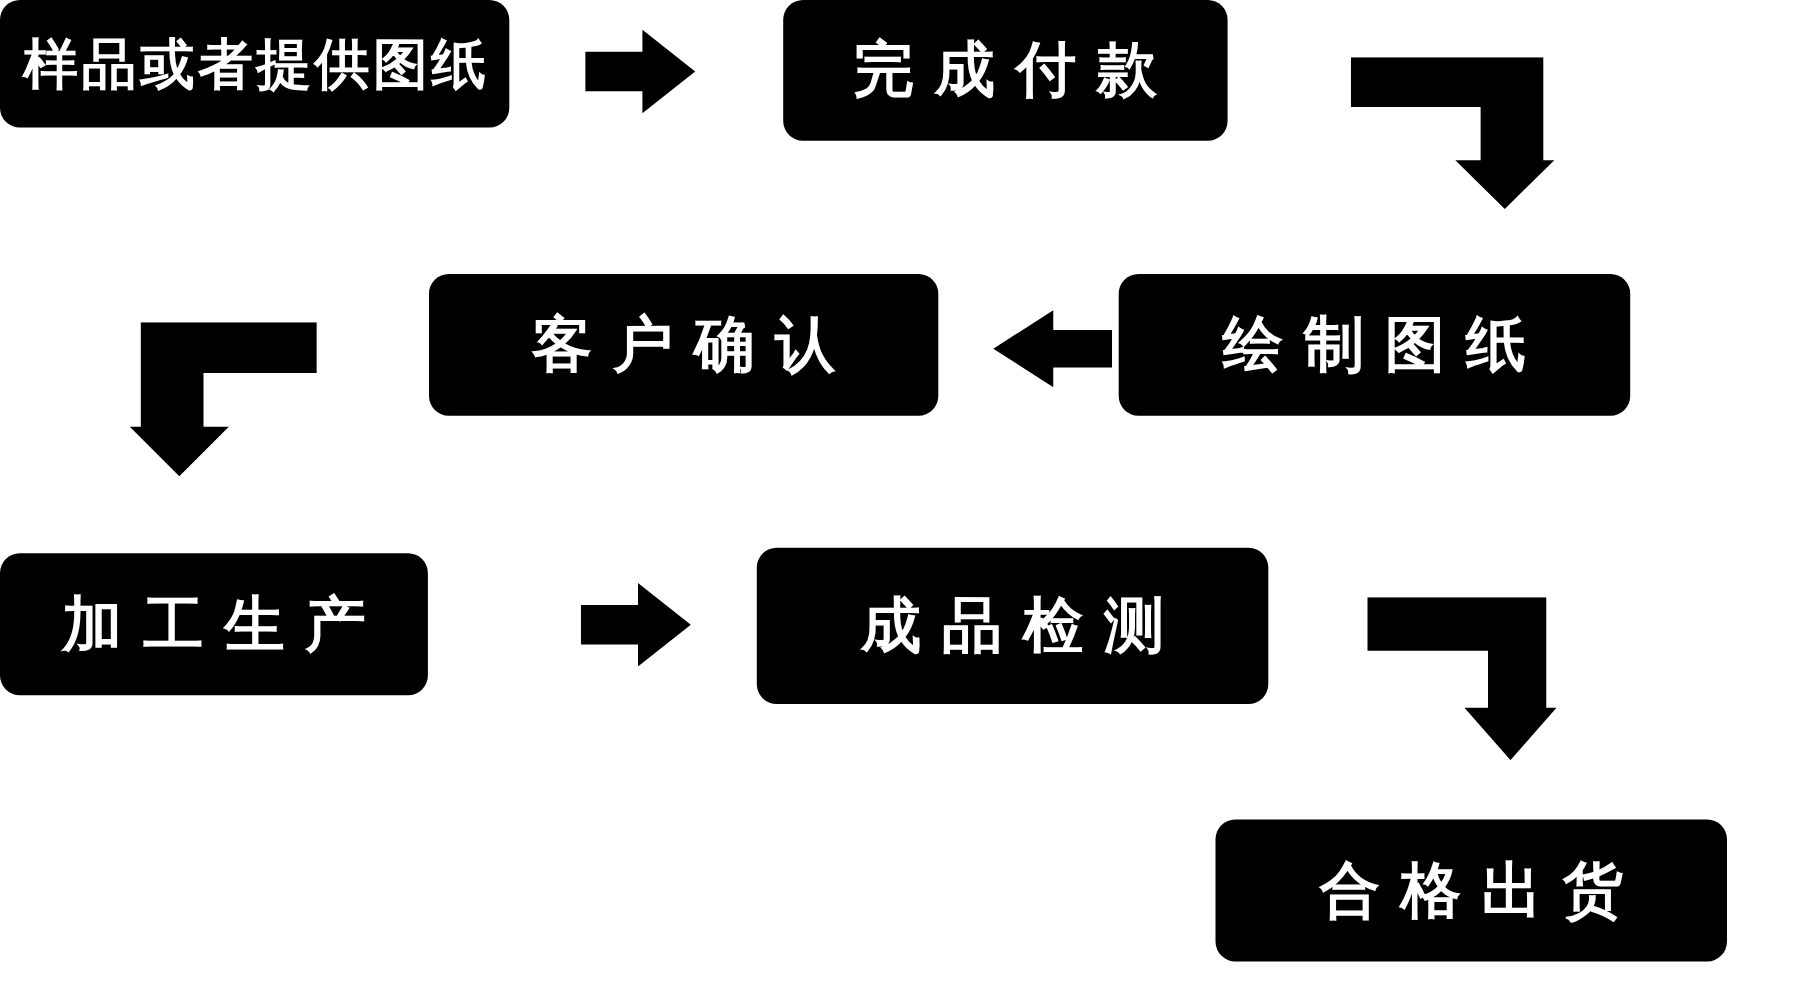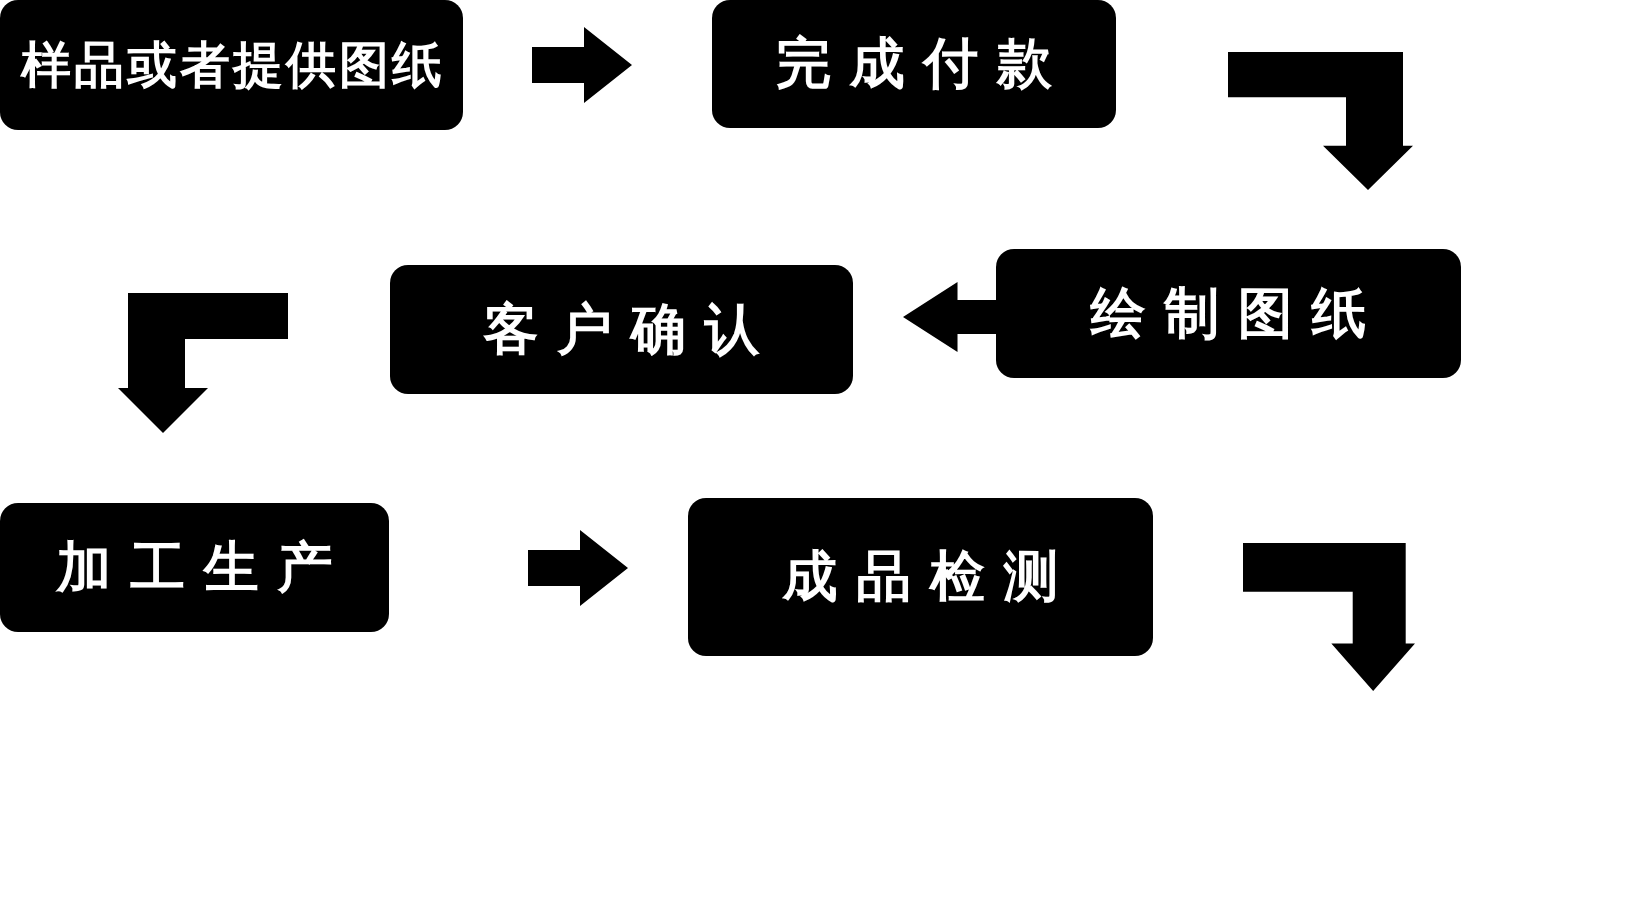--- a/index.html
+++ b/index.html
@@ -27,26 +27,26 @@
     font-size: 55px;
     letter-spacing: 0.34em;
     margin-right: -0.34em; 
   }
   .node.wide .node-label {
     font-size: 50px;
     letter-spacing: 0.06em;
     margin-right: -0.06em;
   }
   
-  #n-sample     { left: 0px;    top: 0px;   width: 463px; height: 130px; }
+  #n-sample     { left: 0px;    top: 0px;   width: 463px; height: 116px; }
   #n-payment    { left: 712px;  top: 0px;   width: 404px; height: 128px; }
-  #n-drawing    { left: 996px; top: 249px; width: 465px; height: 129px; }
-  #n-confirm    { left: 390px;  top: 249px; width: 463px; height: 129px; margin-top: 16px; }
+  #n-drawing    { left: 1017px; top: 249px; width: 465px; height: 129px; }
+  #n-confirm    { left: 390px;  top: 249px; width: 463px; height: 129px; }
   #n-production { left: 0px;    top: 503px; width: 389px; height: 129px; }
-  #n-inspection { left: 688px;  top: 498px; width: 465px; height: 158px; }
+  #n-inspection { left: 688px;  top: 498px; width: 465px; height: 142px; }
   #n-shipment   { left: 1105px; top: 745px; width: 465px; height: 129px; }
   
   .arrow { position: absolute; display: block; }
   .arrow polygon { fill: #000000; }
   #a1 { left: 532px;  top: 27px;  width: 100px; height: 76px; }
   #a2 { left: 1228px; top: 52px;  width: 185px; height: 138px; }
   #a3 { left: 903px;  top: 282px; width: 108px; height: 70px; }
   #a4 { left: 118px;  top: 293px; width: 170px; height: 140px; }
   #a5 { left: 528px;  top: 530px; width: 100px; height: 76px; }
   #a6 { left: 1243px; top: 543px; width: 172px; height: 148px; }
@@ -73,20 +73,23 @@
   </div>
 
   <div class="node" id="n-production">
     <span class="node-label">加工生产</span>
   </div>
 
   <div class="node" id="n-inspection">
     <span class="node-label">成品检测</span>
   </div>
 
+  <div class="node" id="n-shipment">
+    <span class="node-label">合格出货</span>
+  </div>
 
   <svg id="a1" class="arrow" viewBox="0 0 100 76" preserveAspectRatio="none" aria-hidden="true">
     <polygon points="0,20 52,20 52,0 100,38 52,76 52,56 0,56"></polygon>
   </svg>
 
   <svg id="a2" class="arrow" viewBox="0 0 185 140" preserveAspectRatio="none" aria-hidden="true">
     <polygon points="0,0 175,0 175,95 185,95 140,140 95,95 118,95 118,46 0,46"></polygon>
   </svg>
 
   <svg id="a3" class="arrow" viewBox="0 0 105 70" preserveAspectRatio="none" aria-hidden="true">

